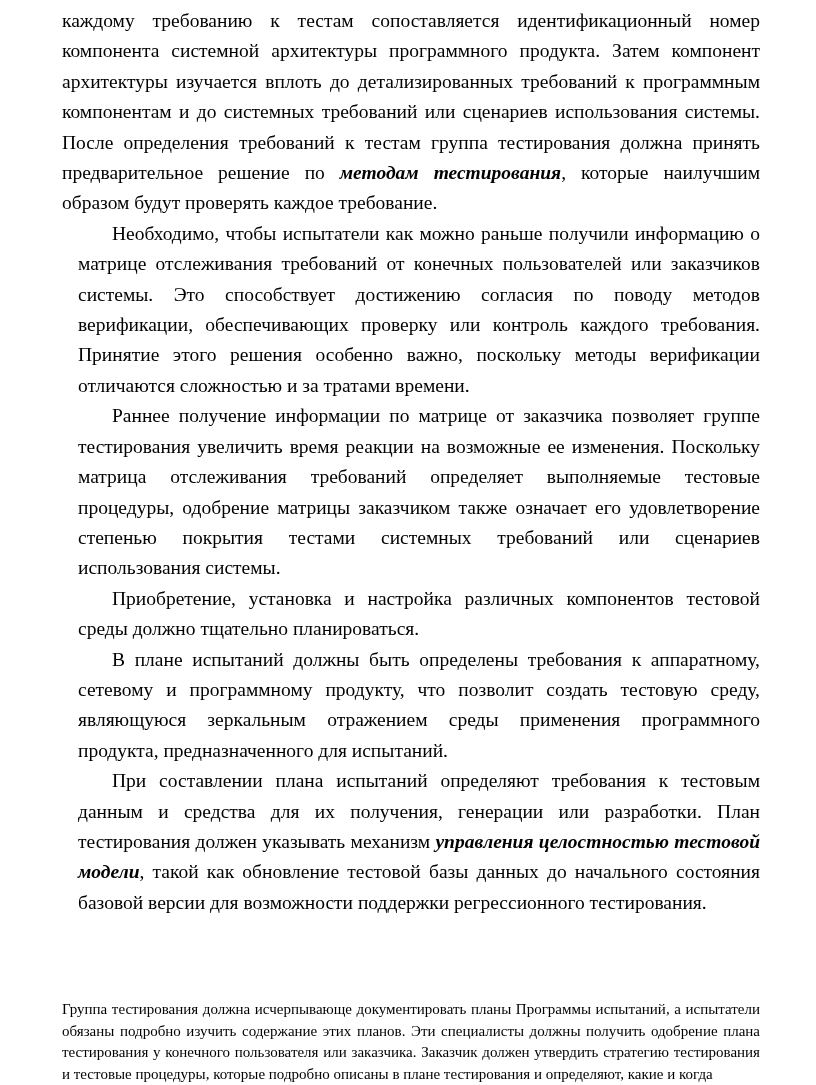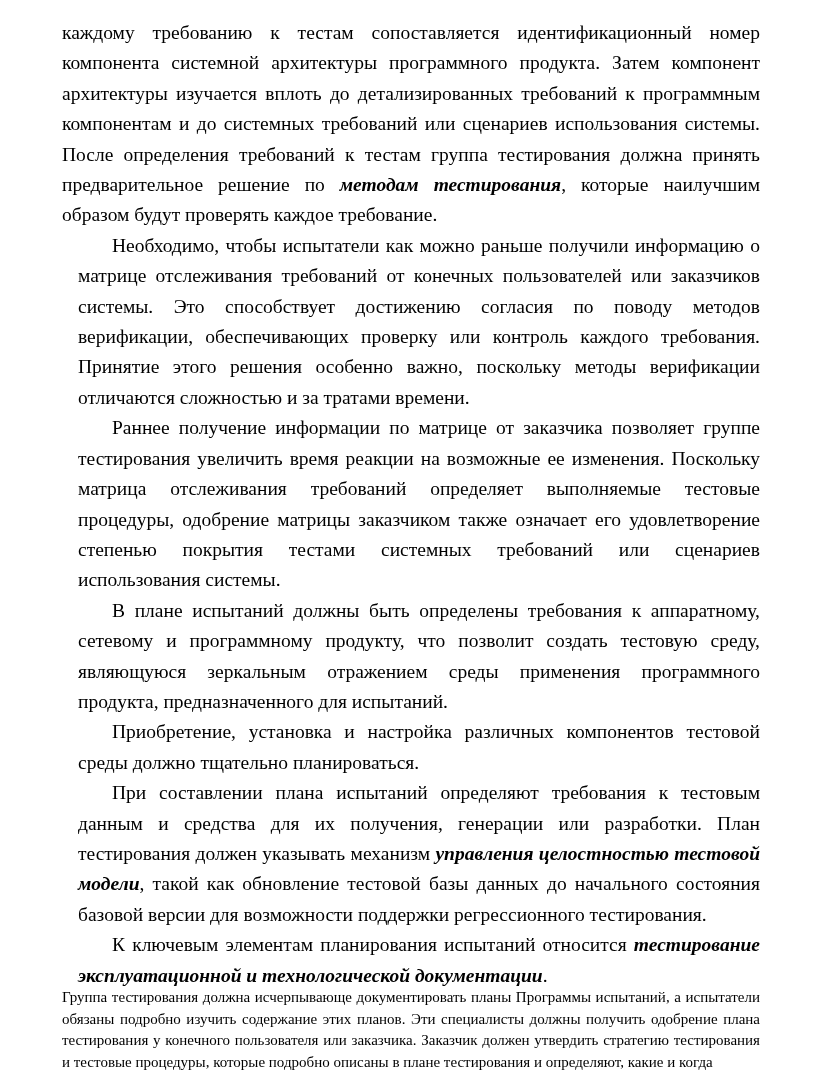--- a/index.html
+++ b/index.html
@@ -11,21 +11,21 @@
     width: 816px;
     height: 1085px;
     font-family: "Liberation Serif", "DejaVu Serif", serif;
     color: #000000;
     overflow: hidden;
   }
   .page {
     width: 816px;
     height: 1085px;
     box-sizing: border-box;
-    padding: 18px 56px 0 62px;
+    padding: 6px 56px 0 62px;
     position: relative;
   }
   .body-text p {
     margin: 0;
     font-size: 19.5px;
     line-height: 30.4px;
     text-align: justify;
     text-indent: 0;
     text-justify: inter-word;
   }
@@ -35,21 +35,21 @@
   }
   .body-text p i,
   .body-text p .ital {
     font-style: italic;
     font-weight: bold;
   }
   .footnote-area {
     position: absolute;
     left: 62px;
     right: 56px;
-    bottom: 12px;
+    bottom: 0;
   }
   .footnote-area p {
     margin: 0;
     font-size: 15px;
     line-height: 21.5px;
     text-align: justify;
   }
   .first-block {
     margin-bottom: 0;
   }
@@ -58,25 +58,24 @@
 <body>
 
 <div class="page">
   <div class="body-text">
     <p class="first-block"><span>каждому требованию к тестам сопоставляется идентификационный номер компонента системной архитектуры программного продукта. Затем компонент архитектуры изучается вплоть до детализированных требований к программным компонентам и до системных требований или сценариев использования системы. После определения требований к тестам группа тестирования должна принять предварительное решение по </span><span class="ital">методам тестирования</span><span>, которые наилучшим образом будут проверять каждое требование.</span></p>
 
     <p class="indent"><span>Необходимо, чтобы испытатели как можно раньше получили информацию о матрице отслеживания требований от конечных пользователей или заказчиков системы. Это способствует достижению согласия по поводу методов верификации, обеспечивающих проверку или контроль каждого требования. Принятие этого решения особенно важно, поскольку методы верификации отличаются сложностью и за тратами времени.</span></p>
 
     <p class="indent"><span>Раннее получение информации по матрице от заказчика позволяет группе тестирования увеличить время реакции на возможные ее изменения. Поскольку матрица отслеживания требований определяет выполняемые тестовые процедуры, одобрение матрицы заказчиком также означает его удовлетворение степенью покрытия тестами системных требований или сценариев использования системы.</span></p>
 
+    <p class="indent"><span>Приобретение, установка и настройка различных компонентов тестовой среды должно тщательно планироваться.</span></p>
+
     <p class="indent"><span>В плане испытаний должны быть определены требования к аппаратному, сетевому и программному продукту, что позволит создать тестовую среду, являющуюся зеркальным отражением среды применения программного продукта, предназначенного для испытаний.</span></p>
-
-    <p class="indent"><span>Приобретение, установка и настройка различных компонентов тестовой среды должно тщательно планироваться.</span></p>
 
     <p class="indent"><span>При составлении плана испытаний определяют требования к тестовым данным и средства для их получения, генерации или разработки. План тестирования должен указывать механизм </span><span class="ital">управления целостностью тестовой модели</span><span>, такой как обновление тестовой базы данных до начального состояния базовой версии для возможности поддержки регрессионного тестирования.</span></p>
 
-    <p class="indent"><span>К ключевым элементам планирования испытаний относится </span><span class="ital">тестирование эксплуатационной и технологической документации</span><span>.</span></p>
   </div>
 
   <div class="footnote-area">
     <p>Группа тестирования должна исчерпывающе документировать планы Программы испытаний, а испытатели обязаны подробно изучить содержание этих планов. Эти специалисты должны получить одобрение плана тестирования у конечного пользователя или заказчика. Заказчик должен утвердить стратегию тестирования и тестовые процедуры, которые подробно описаны в плане тестирования и определяют, какие и когда</p>
   </div>
 </div>
 
 </body></html>

